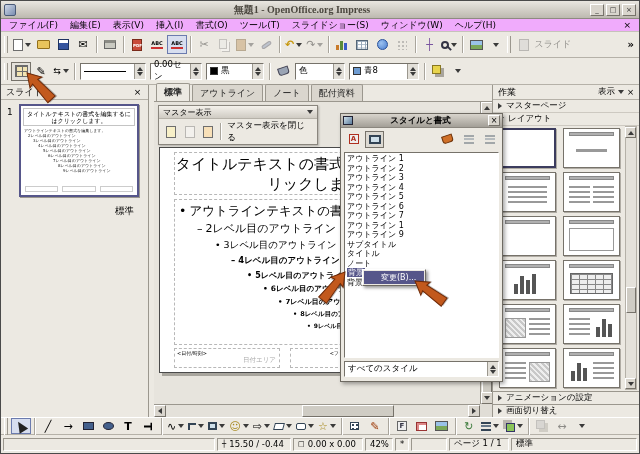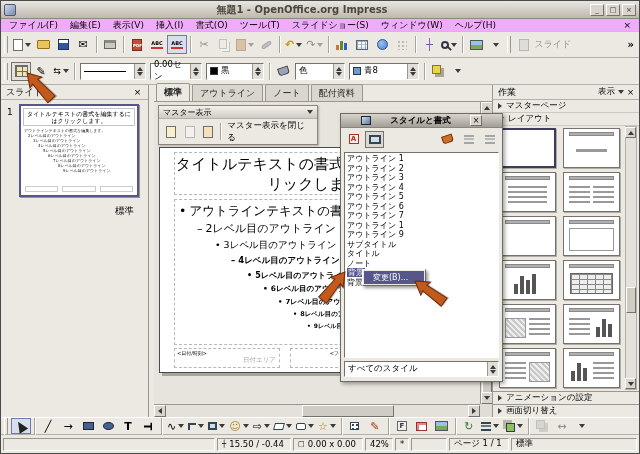--- a/index.html
+++ b/index.html
@@ -2,21 +2,21 @@
 <html><head>
 <meta charset="utf-8">
 <style>
 * { margin:0; padding:0; box-sizing:border-box; }
 body { font-family:"DejaVu Sans",sans-serif; background:#888; }
 #app { position:relative; width:640px; height:454px; background:#ECE9E2; border:1px solid #4a4a4a; overflow:hidden; font-size:9px; color:#000; }
 
 
 .titlebar { height:18px; background:linear-gradient(#E9E6E0,#BDB9B0); display:flex; align-items:center; padding:0 3px; border-bottom:1px solid #8e8a82; }
 .app-icon { width:12px; height:12px; background:linear-gradient(135deg,#cfd8e8,#7a8db0); border:1px solid #4a5a78; border-radius:2px; }
-.tb-title { flex:1; text-align:center; font-weight:bold; color:#4b473f; font-size:10px; }
+.tb-title { flex:1; text-align:center; font-weight:bold; color:#4b473f; font-size:10px;font-family:Liberation Serif, serif; }
 .winbtn { width:14px; height:12px; margin-left:2px; background:#D9D5CD; border:1px solid; border-color:#fff #76726a #76726a #fff; font-size:7px; line-height:10px; text-align:center; color:#333; }
 
 
 .menubar { height:13px; display:flex; align-items:center; gap:12px; padding:0 8px; background:#f0abfc; border-bottom:1px solid #C6C2BA; font-size:9px; }
 .menubar .spacer { flex:1; }
 
 
 .toolbar { display:flex; align-items:center; background:#ECE9E2; border-bottom:1px solid #B5B1A8; padding:0 2px; }
 .tb1 { height:26px; } .tb2 { height:27px; }
 .grip { width:4px; height:17px; border-left:1px solid #fff; border-right:1px solid #9b978e; margin:0 3px 0 1px; }
@@ -142,31 +142,31 @@
 .lt-box { position:absolute; border:1px solid #999; }
 .lt-lines { position:absolute; background-image:linear-gradient(#999 2px,transparent 2px); background-size:100% 5px; }
 .lt-bars { position:absolute; display:flex; align-items:flex-end; gap:2px; }
 .lt-bars i { display:block; width:4px; background:#555; }
 .lt-grid { position:absolute; border:1px solid #666; background-color:#eee; background-image:linear-gradient(#888 1px,transparent 1px),linear-gradient(90deg,#888 1px,transparent 1px); background-size:8px 5px; }
 .lt-img { position:absolute; border:1px solid #999; background:repeating-linear-gradient(45deg,#c8c8c8 0 2px,#eee 2px 4px); }
 .rp-scroll { position:absolute; right:2px; top:41px; width:12px; bottom:27px; background:#E4E1DA; border:1px solid #b5b1a8; }
 
 
 .dialog { position:absolute; left:339px; top:112px; width:163px; height:269px; background:#ECE9E2; border:1px solid #6e6a62; box-shadow:2px 2px 4px rgba(0,0,0,.35); z-index:50; }
-.dlg-title { height:14px; background:linear-gradient(#D8D4CC,#A39F97); display:flex; align-items:center; padding:0 20px; border-bottom:1px solid #8a867e; }
+.dlg-title { height:14px; background:linear-gradient(#D8D4CC,#A39F97); display:flex; align-items:center; padding:0 2px; border-bottom:1px solid #8a867e; }
 .dlg-icon { width:10px; height:9px; background:linear-gradient(135deg,#cfe0ea,#5a7a9a); border:1px solid #223; }
 .dlg-title b { flex:1; text-align:center; font-size:8.5px; }
 .dlg-x { width:12px; height:11px; background:#D9D5CD; border:1px solid; border-color:#fff #76726a #76726a #fff; font-size:8px; line-height:9px; text-align:center; }
 .dlg-tools { height:22px; display:flex; align-items:center; padding:0 3px; gap:2px; }
 .dbtn { width:19px; height:17px; display:flex; align-items:center; justify-content:center; border:1px solid transparent; }
 .dbtn.pressed { border:1px solid #76726a; background:#DCD9D2; }
 .dlg-list { position:absolute; left:3px; right:3px; top:38px; bottom:23px; background:#fff; border:1px solid; border-color:#76726a #fff #fff #76726a; font-size:8px; line-height:9.5px; padding:1px 0 0 2px; overflow:hidden; }
 .sel-chip { background:#56568A; color:#fff; padding:0 1px; }
 .ctx { position:absolute; left:21px; top:155px; width:64px; height:17px; background:#ECE9E2; border:1px solid; border-color:#fff #6e6a62 #6e6a62 #fff; box-shadow:2px 2px 3px rgba(0,0,0,.4); padding:1px; z-index:5; }
-.ctx-item { height:100%; background:#56568A; color:#fff; font-size:8px; display:flex; align-items:center; padding-left:9px; }
+.ctx-item { height:100%; background:#56568A; color:#fff; font-size:8px; display:flex; align-items:center; padding-left:17px; }
 .dlg-filter { position:absolute; left:3px; right:3px; bottom:4px; height:16px; background:#fff; border:1px solid; border-color:#76726a #fff #fff #76726a; display:flex; align-items:center; font-size:8.5px; padding-left:3px; }
 
 
 .drawbar { position:absolute; left:0; right:0; bottom:18px; height:18px; background:#ECE9E2; border-top:1px solid #fff; border-bottom:1px solid #b5b1a8; display:flex; align-items:center; padding:0 2px; }
 .drawbar .tbtn { height:16px; }
 .statusbar { position:absolute; left:0; right:0; bottom:0; height:18px; background:#ECE9E2; display:flex; align-items:center; padding:0 2px; gap:2px; }
 .sfield { border:1px solid; border-color:#9b978e #fff #fff #9b978e; height:13px; display:flex; align-items:center; padding:0 4px; font-size:8.5px; gap:3px; }
 
 .arrows { position:absolute; left:0; top:0; width:640px; height:454px; pointer-events:none; z-index:100; }
 </style>

